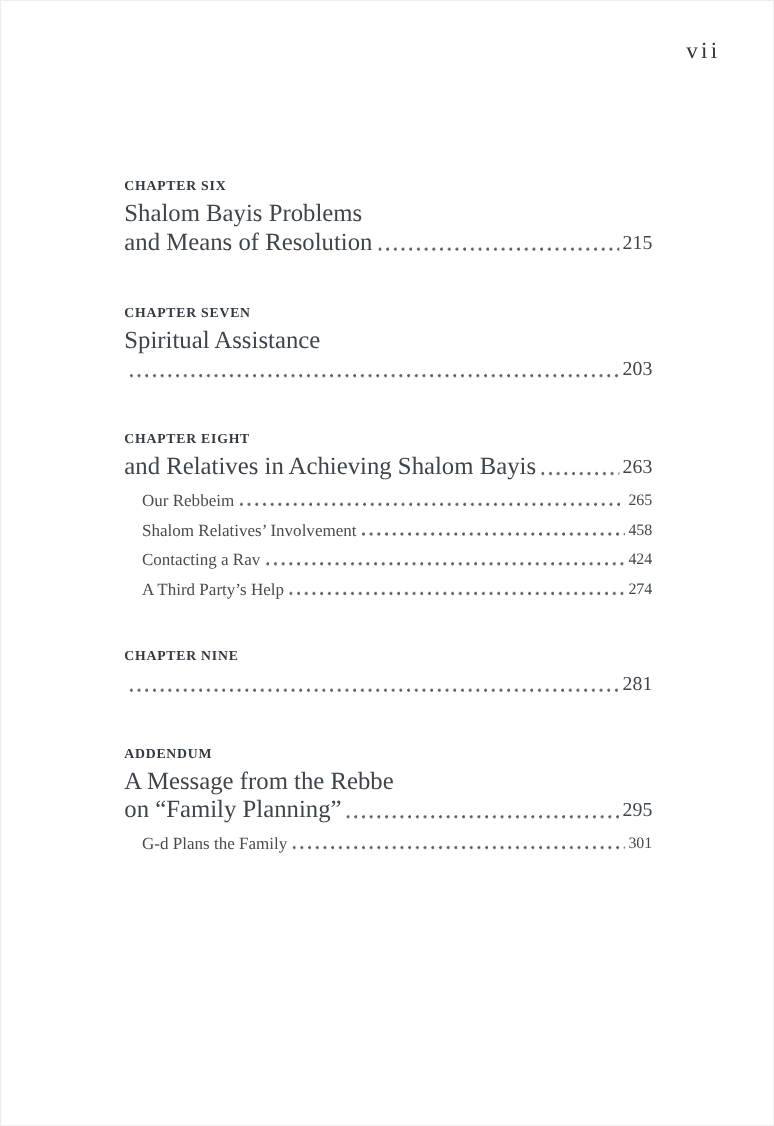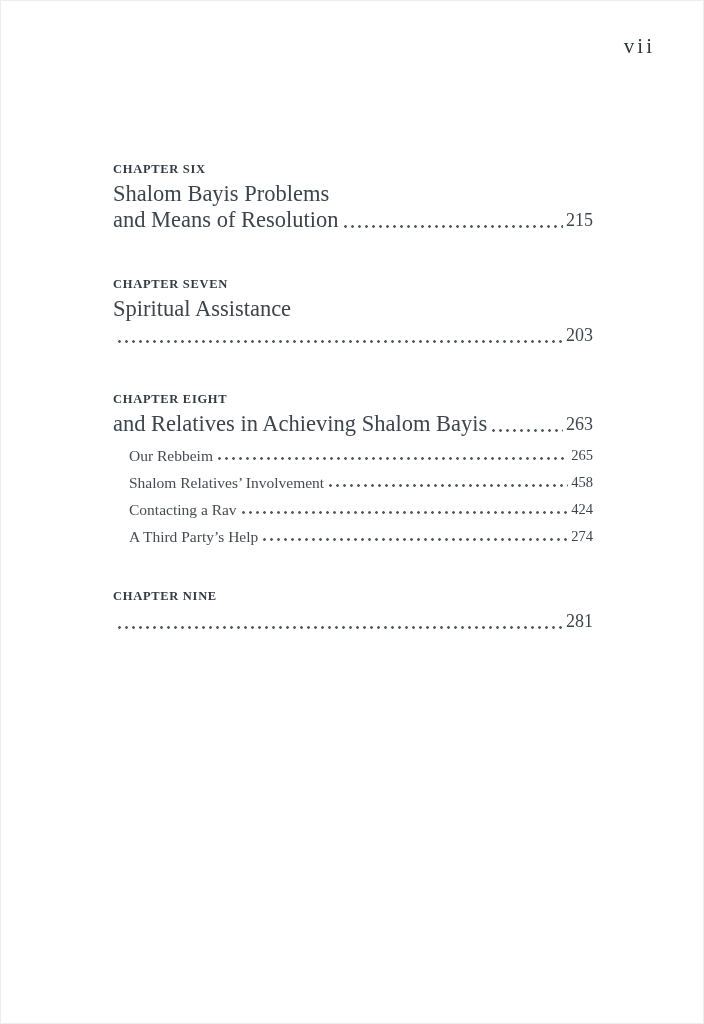--- a/index.html
+++ b/index.html
@@ -141,15 +141,31 @@
     </section>
 
     <section class="sec">
       <div class="label">CHAPTER NINE</div>
       <div class="line flex">
         <span class="leader"></span>
         <span class="pg">281</span>
       </div>
     </section>
 
+    <section class="sec">
+      <div class="label">ADDENDUM</div>
+      <div class="line">
+        <span class="t">A Message from the Rebbe</span>
+      </div>
+      <div class="line flex">
+        <span class="t">on “Family Planning”</span>
+        <span class="leader"></span>
+        <span class="pg">295</span>
+      </div>
+      <div class="sub flex">
+        <span class="t">G-d Plans the Family</span>
+        <span class="leader"></span>
+        <span class="pg">301</span>
+      </div>
+    </section>
 
   </main>
 </div>
 
 </body></html>

